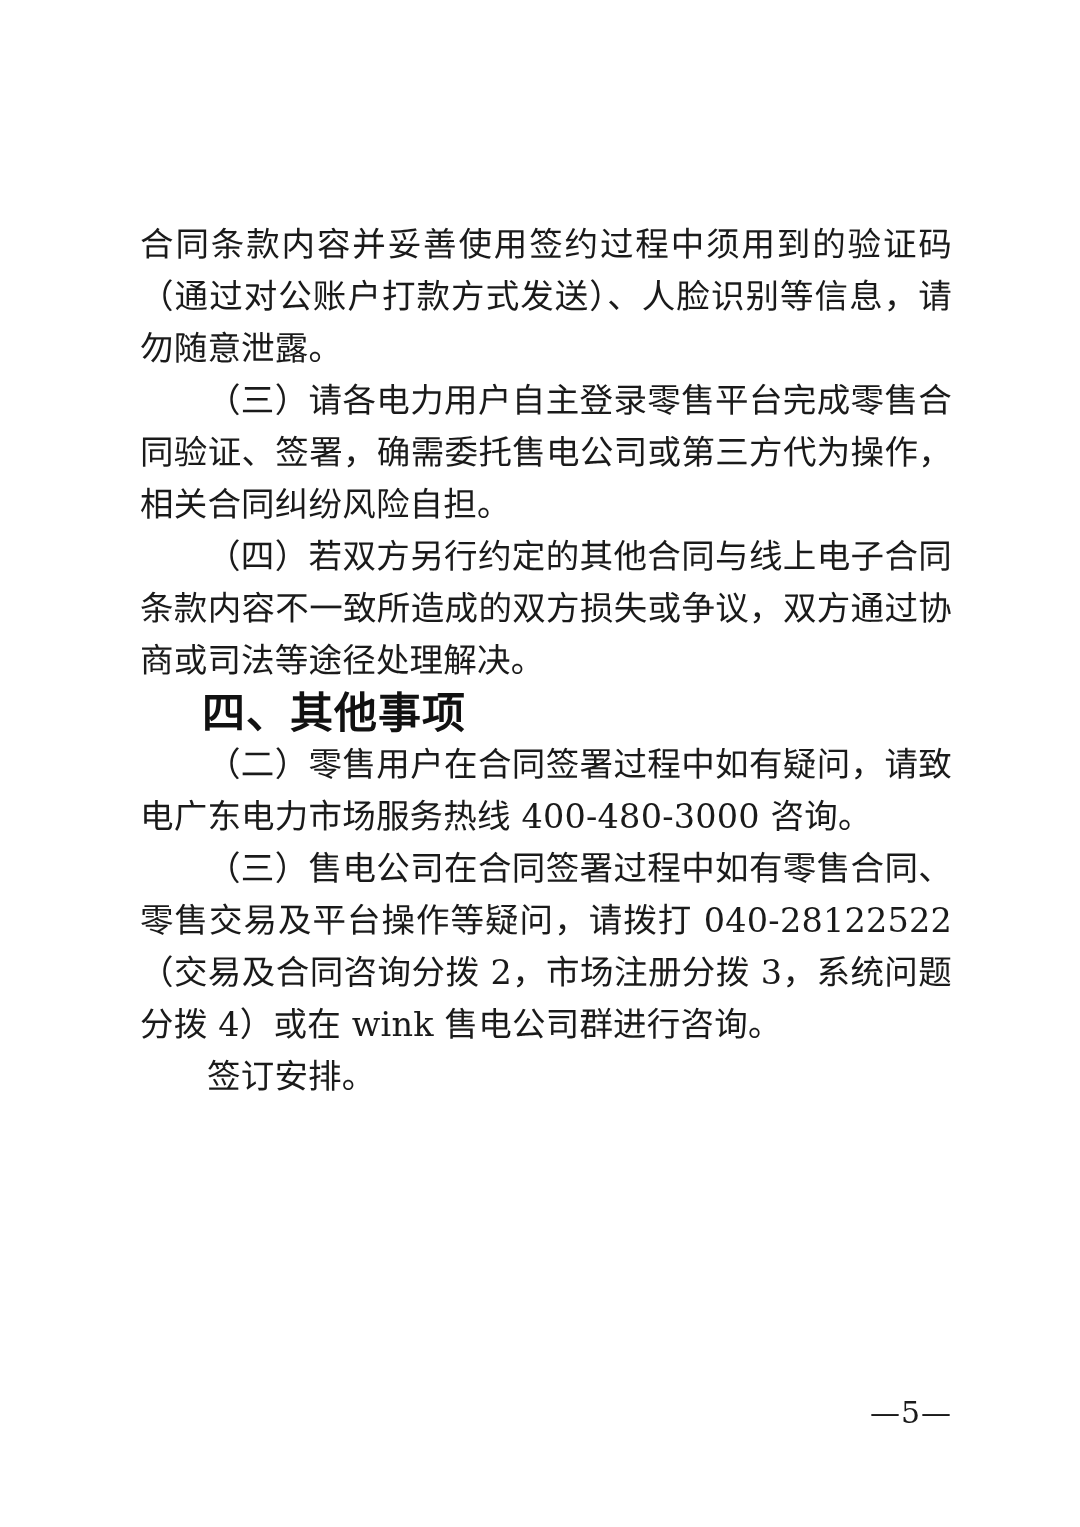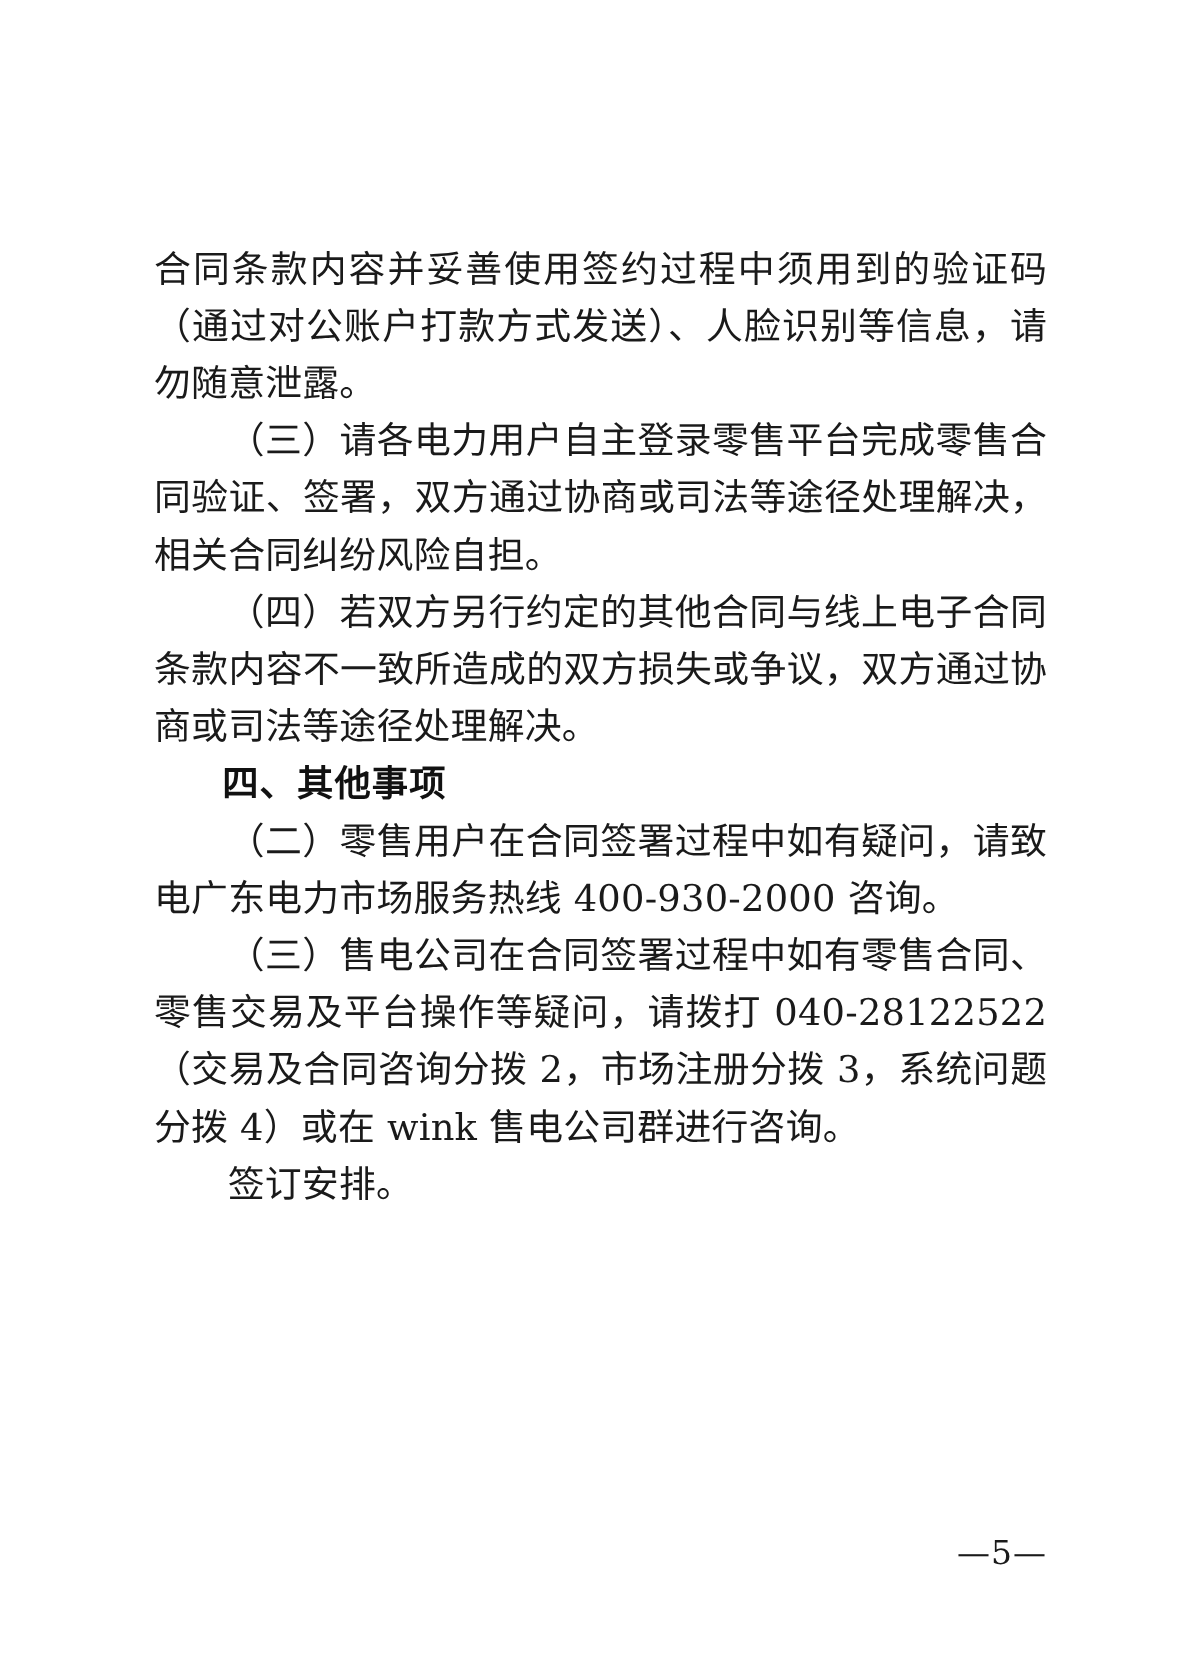--- a/index.html
+++ b/index.html
@@ -54,21 +54,21 @@
   
   .para.indent {
     text-indent: 67px;
   }
 
   
   .heading {
     margin: 0;
     font-family: "DejaVu Sans", "Liberation Sans", sans-serif;
     font-weight: bold;
-    font-size: 33px;
+    font-size: 43px;
     line-height: 52px;
     text-indent: 62px;
     letter-spacing: 1px;
     color: #111111;
   }
 
   .footer {
     position: absolute;
     left: 140px;
     top: 1356px;
@@ -83,29 +83,29 @@
 </style>
 </head>
 <body>
 
 <div class="page">
 
   <div class="text-column">
 
     <p class="para flush">合同条款内容并妥善使用签约过程中须用到的验证码（通过对公账户打款方式发送）、人脸识别等信息，请勿随意泄露。</p>
 
-    <p class="para indent">（三）请各电力用户自主登录零售平台完成零售合同验证、签署，双方通过协商或司法等途径处理解决，相关合同纠纷风险自担。</p>
+    <p class="para indent">（三）请各电力用户自主登录零售平台完成零售合同验证、签署，确需委托售电公司或第三方代为操作，相关合同纠纷风险自担。</p>
 
     <p class="para indent">（四）若双方另行约定的其他合同与线上电子合同条款内容不一致所造成的双方损失或争议，双方通过协商或司法等途径处理解决。</p>
 
 
     <p class="heading">四、其他事项</p>
 
 
-    <p class="para indent">（二）零售用户在合同签署过程中如有疑问，请致电广东电力市场服务热线 400-930-2000 咨询。</p>
+    <p class="para indent">（二）零售用户在合同签署过程中如有疑问，请致电广东电力市场服务热线 400-480-3000 咨询。</p>
 
     <p class="para indent">（三）售电公司在合同签署过程中如有零售合同、零售交易及平台操作等疑问，请拨打 040-28122522（交易及合同咨询分拨 2，市场注册分拨 3，系统问题分拨 4）或在 wink 售电公司群进行咨询。</p>
 
     <p class="para indent">签订安排。</p>
 
   </div>
 
   <div class="footer">—5—</div>
 
 </div>

